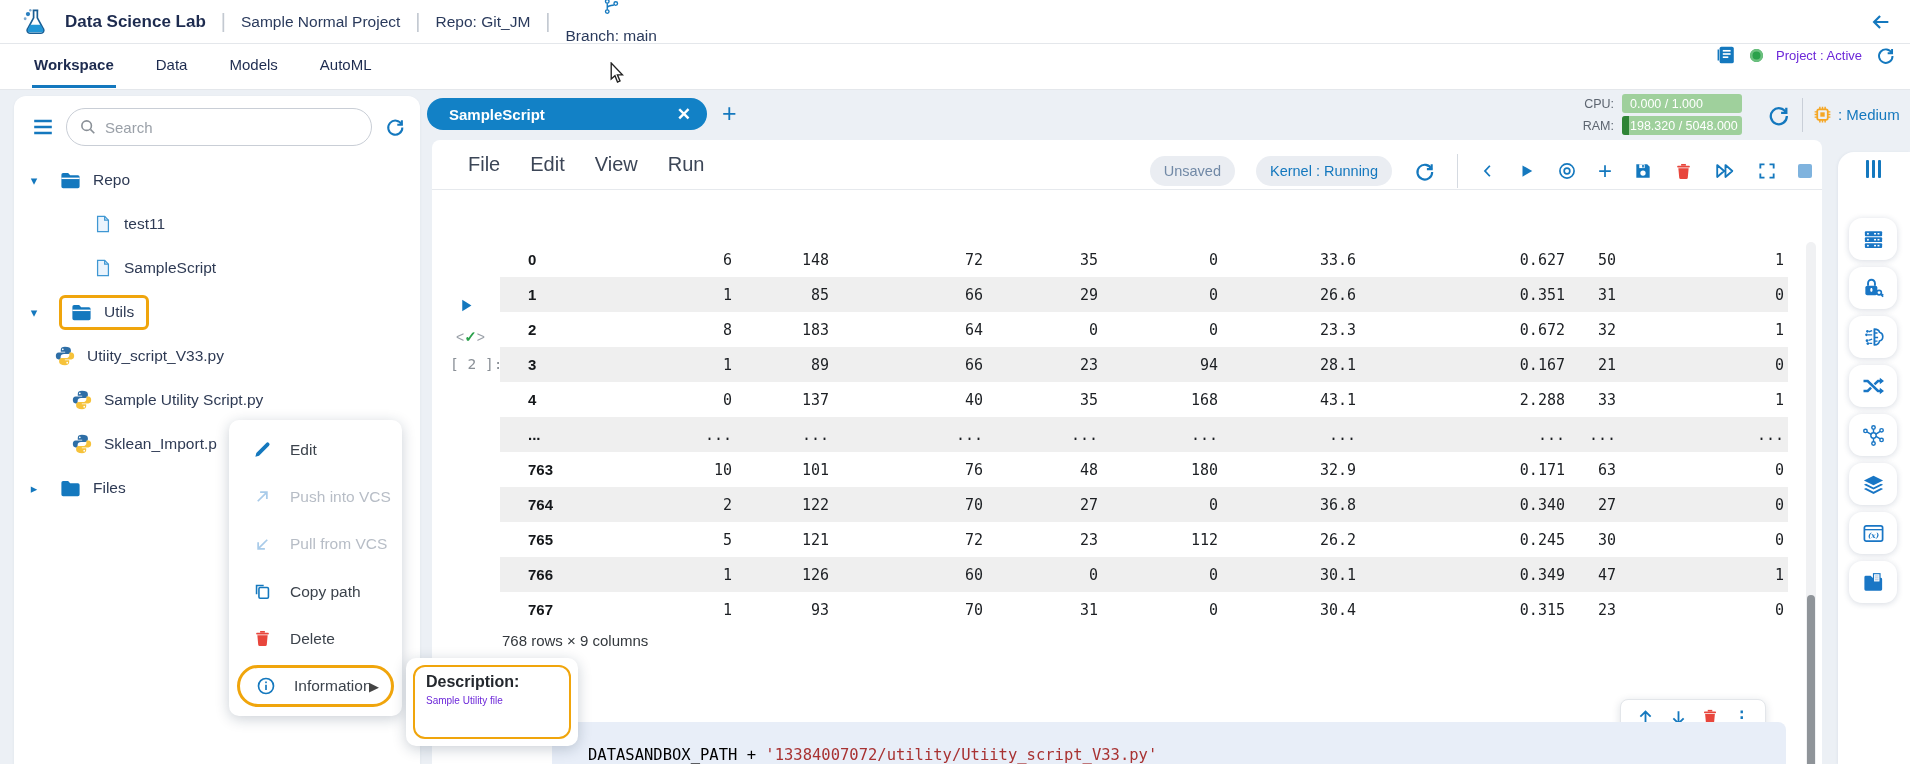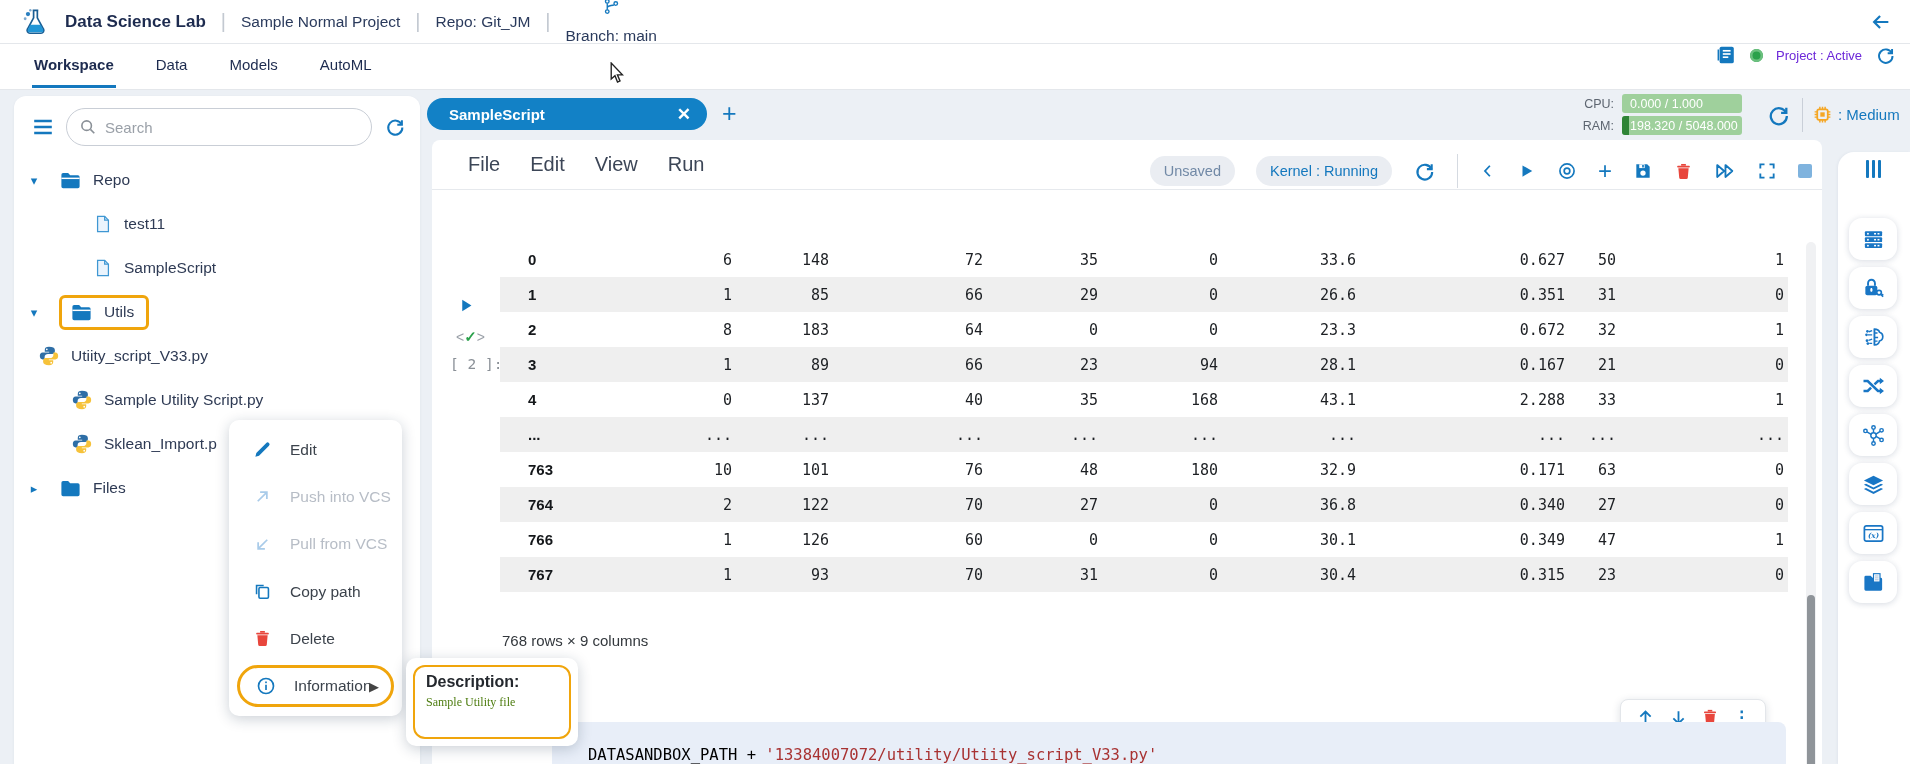--- a/index.html
+++ b/index.html
@@ -124,21 +124,21 @@
   .cm-item.hl { border:3px solid #f0a50c; border-radius:24px; margin:0 8px; padding-left:16px;
     position:relative; }
   .cm-item.hl .sub { position:absolute; right:12px; color:#444; font-size:13px; }
 
   
   #desc-tooltip { position:absolute; left:406px; top:568px; width:172px; height:88px;
     background:#fff; border-radius:10px; box-shadow:0 3px 14px rgba(20,40,70,.22);
     padding:7px; z-index:45; }
   #desc-tooltip .inner { border:2.5px solid #f0a50c; border-radius:12px; padding:6px 11px; height:100%; }
   #desc-tooltip .ttl { font-size:16px; font-weight:bold; color:#24282e; }
-  #desc-tooltip .txt { font-size:12px; color:#4d7c0f; margin-top:4px; white-space:nowrap;font-family:Liberation Serif, serif; }
+  #desc-tooltip .txt { font-size:10px; color:#6d28d9; margin-top:4px; white-space:nowrap; }
 
   #cursor { position:absolute; left:610px; top:-28px; z-index:99; }
 </style>
 </head>
 <body>
 
 <div id="topbar">
   <span>
     <svg viewBox="0 0 32 32" width="30" height="30">
       <circle cx="8.5" cy="7.5" r="2.3" fill="#2a7fc0"></circle>
@@ -259,21 +259,21 @@
         <span class="ut-box" style="margin-left:18px">
           <span>
             <svg viewBox="0 0 24 24" width="23" height="23">
                 <path d="M2.5 6A1.8 1.8 0 0 1 4.3 4.2h5.2l2.2 2.3h8a1.8 1.8 0 0 1 1.8 1.8v9.9a1.8 1.8 0 0 1-1.8 1.8H4.3a1.8 1.8 0 0 1-1.8-1.8z" fill="#1478be"></path>
                 <rect x="2.5" y="9" width="19" height="1.5" fill="#fff"></rect>
               </svg>
           </span>
           <span class="tlabel">Utils</span>
         </span>
       </div>
-      <div class="trow" style="padding-left:24px">
+      <div class="trow" style="padding-left:40px">
         <span>
           <svg viewBox="0 0 24 24" width="22" height="22">
               <path d="M12 2c-3.3 0-4.6 1.4-4.6 3.4v2h4.8v.9H5.1C3 8.3 2 10 2 12s1 3.7 3.1 3.7h2.1v-2.5c0-2 1.7-3.4 3.7-3.4h4.6c1.7 0 2.9-1.2 2.9-2.9V5.4C18.4 3.3 16 2 12 2z" fill="#2e6ea6"></path>
               <path d="M12 22c3.3 0 4.6-1.4 4.6-3.4v-2h-4.8v-.9h7.1C21 15.7 22 14 22 12s-1-3.7-3.1-3.7h-2.1v2.5c0 2-1.7 3.4-3.7 3.4H8.5c-1.7 0-2.9 1.2-2.9 2.9v1.5C5.6 20.7 8 22 12 22z" fill="#f6c23a"></path>
               <circle cx="9.6" cy="4.7" r=".95" fill="#fff"></circle>
               <circle cx="14.4" cy="19.3" r=".95" fill="#fff"></circle>
             </svg>
         </span>
         <span class="tlabel">Utiity_script_V33.py</span>
       </div>
@@ -529,20 +529,32 @@
               <td class="num">122</td>
               <td class="num">70</td>
               <td class="num">27</td>
               <td class="num">0</td>
               <td class="num">36.8</td>
               <td class="num">0.340</td>
               <td class="num">27</td>
               <td class="num">0</td>
             </tr>
             <tr>
+              <td class="idx">765</td>
+              <td class="num">5</td>
+              <td class="num">121</td>
+              <td class="num">72</td>
+              <td class="num">23</td>
+              <td class="num">112</td>
+              <td class="num">26.2</td>
+              <td class="num">0.245</td>
+              <td class="num">30</td>
+              <td class="num">0</td>
+            </tr>
+            <tr>
               <td class="idx">766</td>
               <td class="num">1</td>
               <td class="num">126</td>
               <td class="num">60</td>
               <td class="num">0</td>
               <td class="num">0</td>
               <td class="num">30.1</td>
               <td class="num">0.349</td>
               <td class="num">47</td>
               <td class="num">1</td>

